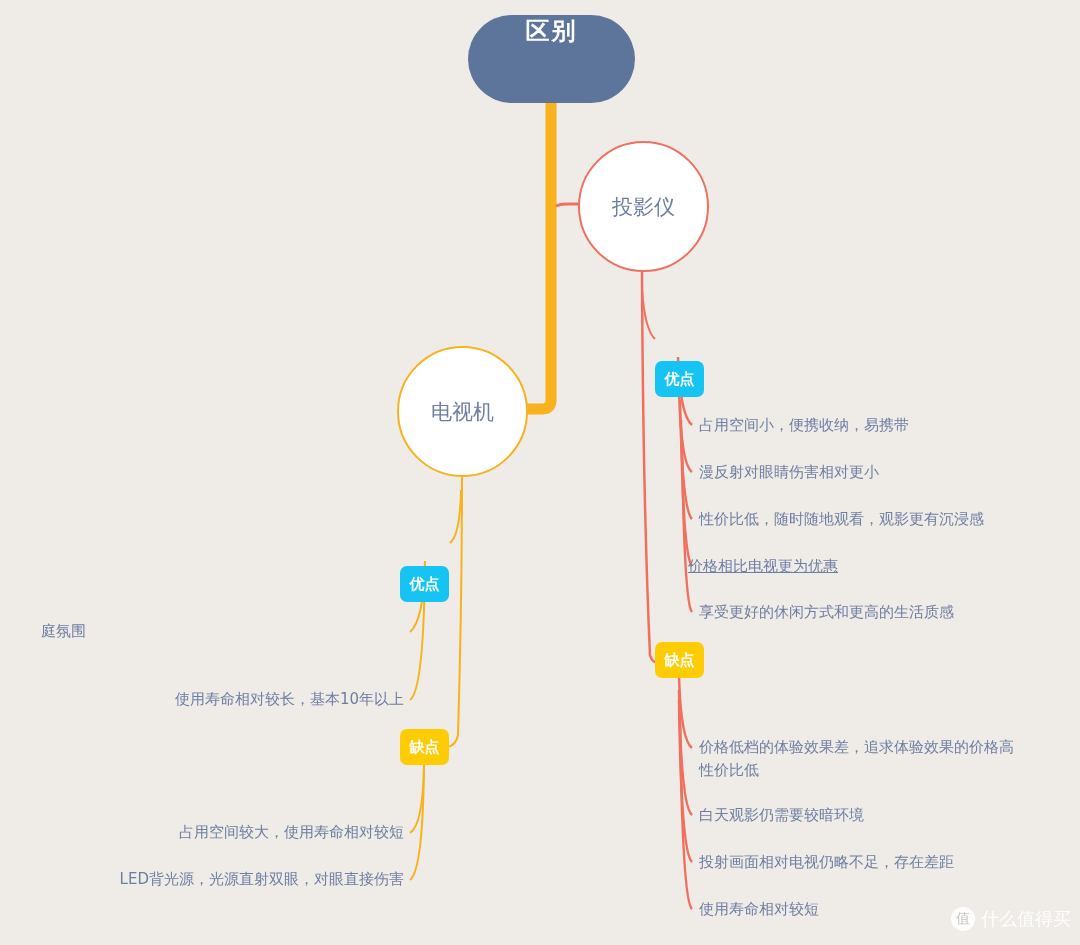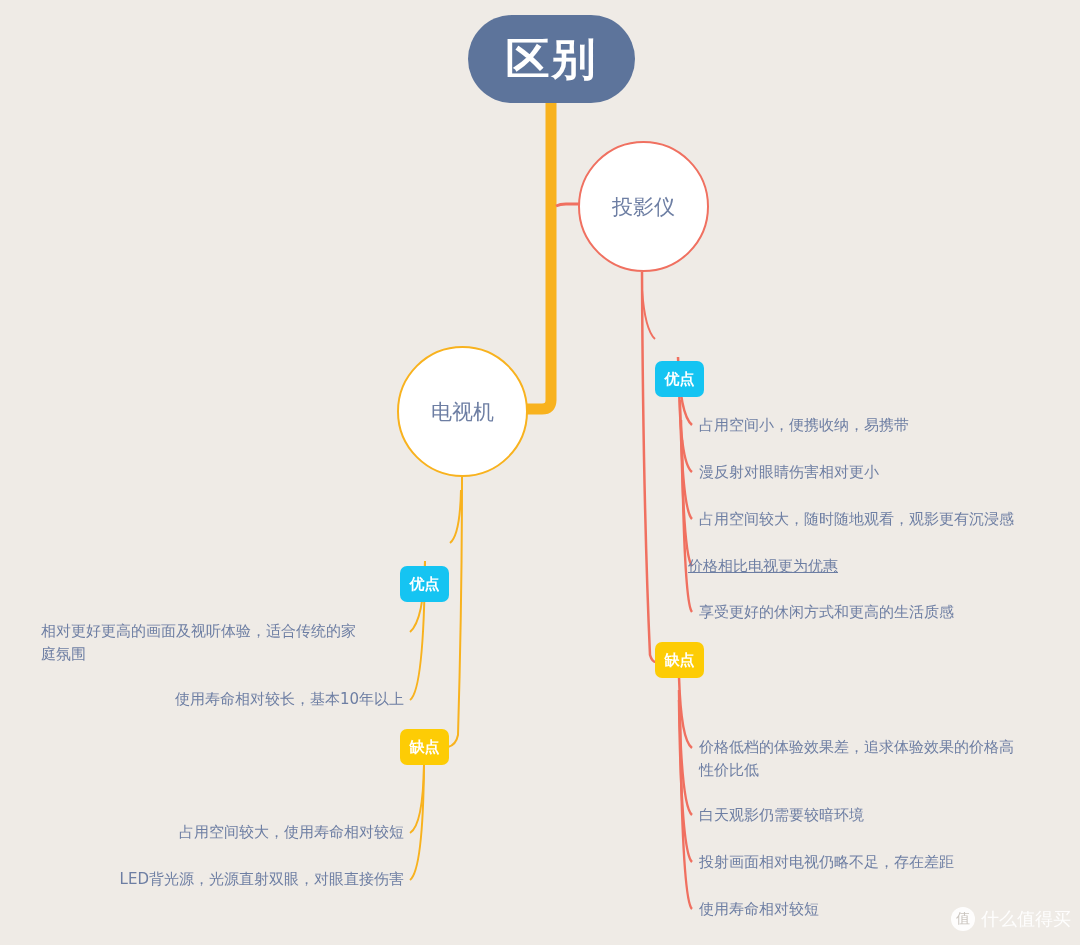--- a/index.html
+++ b/index.html
@@ -1,21 +1,21 @@
 <!DOCTYPE html>
 <html><head>
 <meta charset="utf-8">
 <style>
   html, body { margin:0; padding:0; }
   body { width:1080px; height:945px; background:#efebe6; position:relative; overflow:hidden;
          font-family:"DejaVu Sans","Liberation Sans",sans-serif; }
   svg.lines { position:absolute; left:0; top:0; width:1080px; height:945px; }
   .root { position:absolute; left:468px; top:15px; width:167px; height:88px; border-radius:44px;
-          background:#5d749b; color:#fff; font-weight:bold; font-size:44px;
-          display:flex; align-items:center; justify-content:center; letter-spacing:2px; }
+          background:#5d749b; color:#fff; font-weight:bold; font-size:24px;
+          display:flex; align-items:flex-start; justify-content:center; letter-spacing:2px; }
   .circle { position:absolute; border-radius:50%; background:#fff; display:flex; align-items:center;
             justify-content:center; font-size:21px; color:#6d7ea3; box-sizing:border-box; }
   .c-proj { left:578px; top:141px; width:131px; height:131px; border:2px solid #f07060; }
   .c-tv { left:397px; top:346px; width:131px; height:131px; border:2px solid #f8b21e; }
   .tag { position:absolute; width:49px; height:36px; border-radius:7px; color:#fff; font-weight:bold;
          font-size:15px; display:flex; align-items:center; justify-content:center; }
   .tag.pro { background:#15c4f2;margin-top:40px; }
   .tag.con { background:#fdcc05; }
   .item { position:absolute; font-size:15px; color:#6d7ea3; line-height:23px; white-space:nowrap; }
   .item.left { text-align:right; }
@@ -75,41 +75,40 @@
 
 <div class="tag pro" style="left:655px;top:321px;">
   <span>优点</span>
 </div>
 <div class="tag con" style="left:655px;top:642px;">
   <span>缺点</span>
 </div>
 
 <div class="item" style="left:699px;top:414px;">占用空间小，便携收纳，易携带</div>
 <div class="item" style="left:699px;top:461px;">漫反射对眼睛伤害相对更小</div>
-<div class="item" style="left:699px;top:508px;">占用空间较大，随时随地观看，观影更有沉浸感</div>
+<div class="item" style="left:699px;top:508px;">性价比低，随时随地观看，观影更有沉浸感</div>
 <div class="item" style="left:688px;top:555px;text-decoration:underline;">价格相比电视更为优惠</div>
 <div class="item" style="left:699px;top:601px;">享受更好的休闲方式和更高的生活质感</div>
 
 <div class="item" style="left:699px;top:736px;">
   <div>价格低档的体验效果差，追求体验效果的价格高</div>
   <div>性价比低</div>
 </div>
 <div class="item" style="left:699px;top:804px;">白天观影仍需要较暗环境</div>
 <div class="item" style="left:699px;top:851px;">投射画面相对电视仍略不足，存在差距</div>
 <div class="item" style="left:699px;top:898px;">使用寿命相对较短</div>
 
 <div class="tag pro" style="left:400px;top:526px;">
   <span>优点</span>
 </div>
 <div class="tag con" style="left:400px;top:729px;">
   <span>缺点</span>
 </div>
 
 <div class="item" style="left:41px;top:620px;">
-  <div>相对更好更高的画面及视听体验，适合传统的家</div>
   <div>庭氛围</div>
 </div>
 <div class="item left" style="right:676px;top:688px;">使用寿命相对较长，基本10年以上</div>
 
 <div class="item left" style="right:676px;top:821px;">占用空间较大，使用寿命相对较短</div>
 <div class="item left" style="right:676px;top:868px;">LED背光源，光源直射双眼，对眼直接伤害</div>
 
 <div class="watermark">
   <span class="wm-icon">值</span>
   <span>什么值得买</span>

